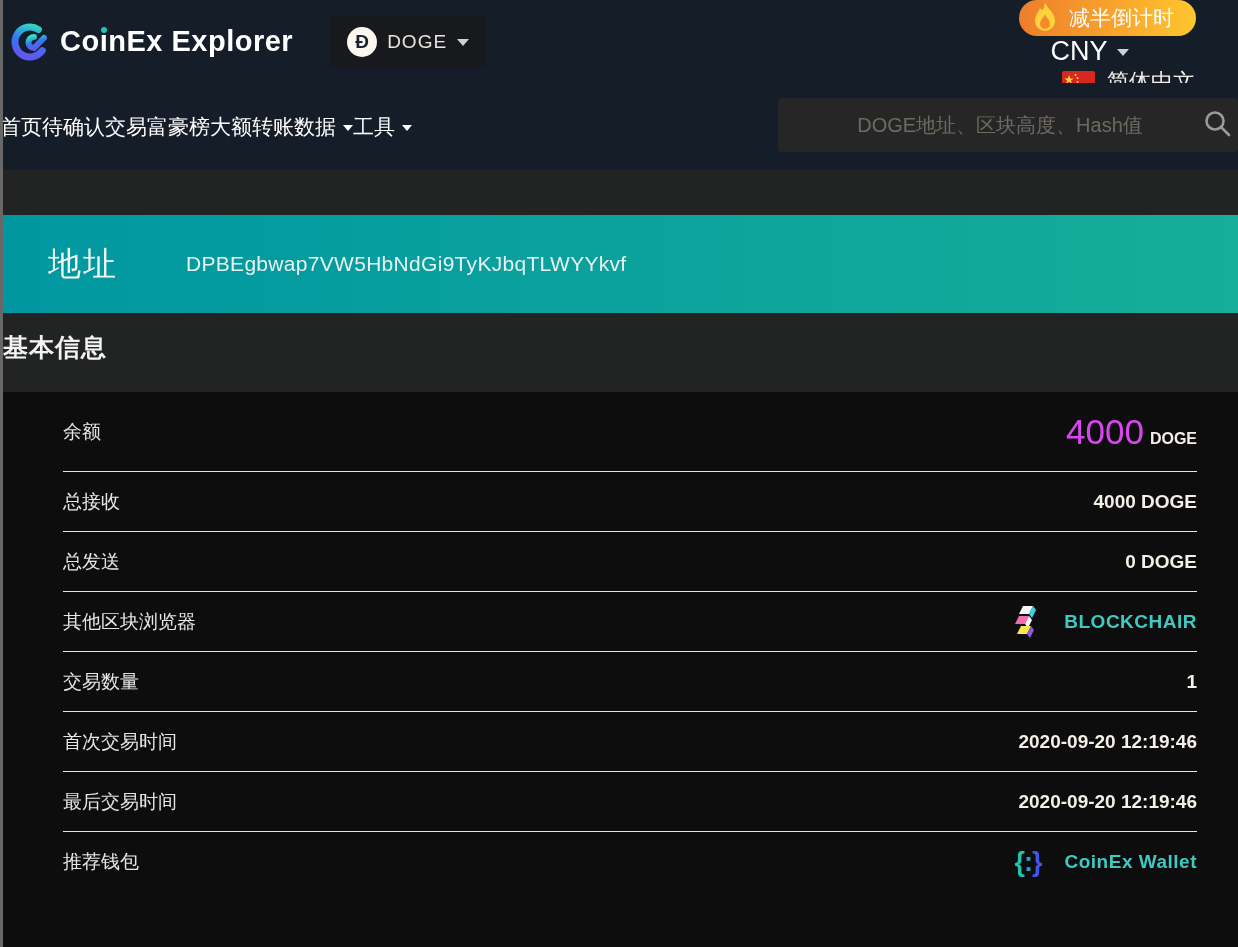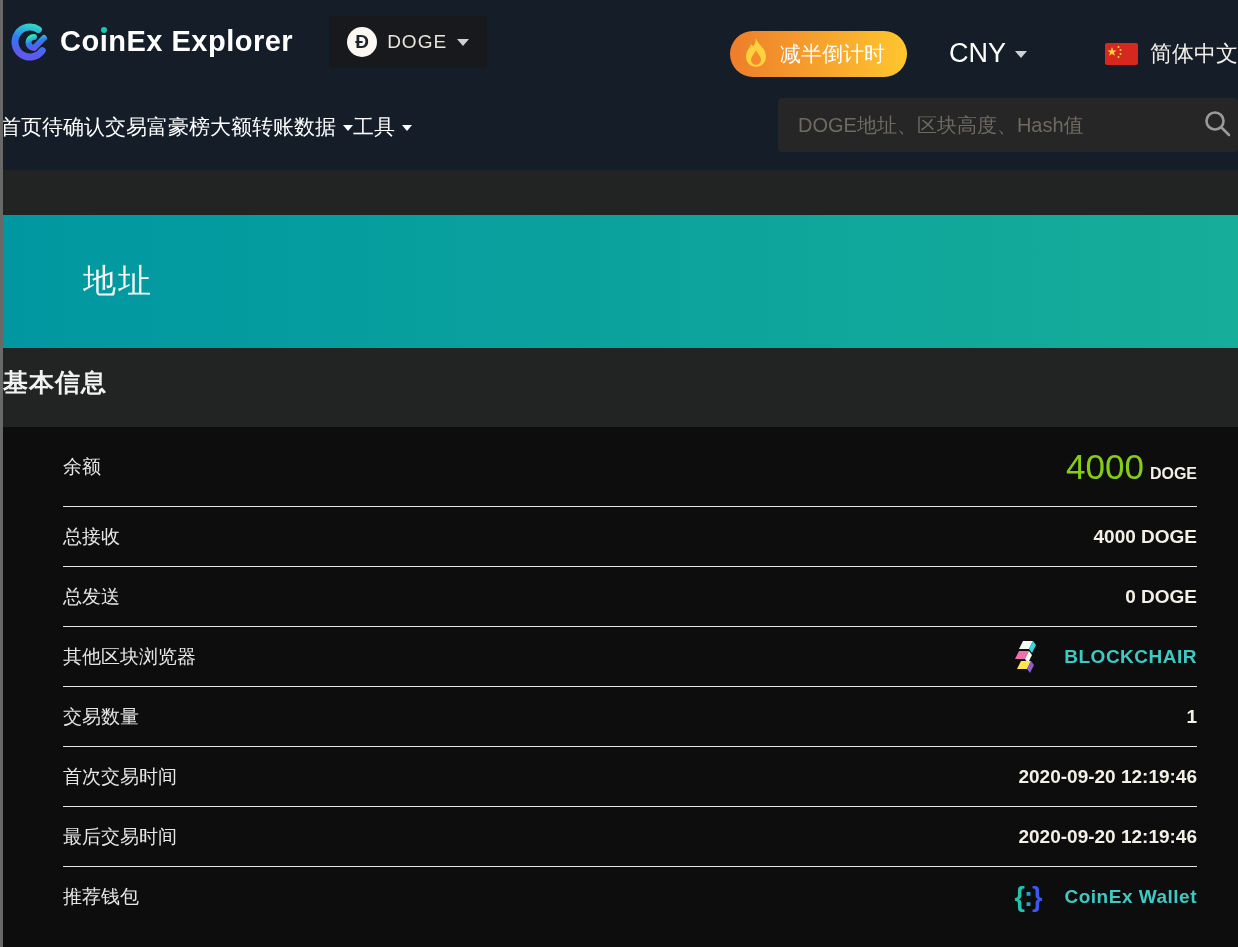--- a/index.html
+++ b/index.html
@@ -16,58 +16,58 @@
                    width:6px; height:6px; border-radius:50%; background:#17c9b2; }
   .coin-select { display:flex; align-items:center; gap:10px; background:#17191d; border-radius:4px;
                  height:52px; padding:0 18px; margin-left:36px; cursor:pointer; }
   .doge-circle { width:30px; height:30px; border-radius:50%; background:#fdf7f2; color:#1c222b;
                  font-weight:700; font-size:19px; display:flex; align-items:center; justify-content:center; }
   .coin-select .coin-name { color:#e9e5dc; font-size:19px; letter-spacing:1px; }
   .caret { width:0; height:0; border-left:6px solid transparent; border-right:6px solid transparent;
            border-top:7px solid #cdd0d4; margin-top:2px; }
   .caret.small { border-left-width:5px; border-right-width:5px; border-top-width:6px; border-top-color:#ffffff; }
 
-  .topbar-right { position:absolute; right:0; top:12px; height:83px; display:flex; align-items:center; }
+  .topbar-right { position:absolute; right:0; top:0; height:83px; display:flex; align-items:center;flex-direction:column; }
   .halving-pill { display:flex; align-items:center; gap:8px; height:46px; border-radius:23px;
                   padding:0 22px 0 10px; background:linear-gradient(90deg,#ee7d2b 0%,#ffc62e 100%);
                   color:#ffffff; font-size:21px; cursor:pointer; margin-right:42px; }
   .cny { display:flex; align-items:center; gap:9px; color:#ffffff; font-size:27px; cursor:pointer; margin-right:78px; }
   .lang { display:flex; align-items:center; gap:12px; color:#f4f1ea; font-size:22px; cursor:pointer; margin-right:0; }
 
   
   .navbar { height:87px; background:#151d29; display:flex; align-items:center; position:relative; }
   .nav-item { color:#ffffff; font-size:21px; cursor:pointer; display:flex; align-items:center; gap:7px; }
   .nav-item + .nav-item { }
   .search-box { position:absolute; right:0; top:15px; width:460px; height:54px; background:#262626;
                 border-radius:4px; display:flex; align-items:center; }
   .search-box input { flex:1; background:transparent; border:none; outline:none; color:#cfcac0;
-                      font-size:20px; padding-left:20px; font-family:inherit; }
+                      font-size:20px; padding-left:20px; font-family:inherit;text-align:center; }
   .search-box input::placeholder { color:#6e6a61; }
   .search-icon { margin-right:6px; cursor:pointer; flex:none; }
 
   .strip { height:45px; background:#212423; }
 
   
-  .banner { height:133px; background:linear-gradient(90deg,#0097a1 0%,#16ad99 100%);
-            display:flex; align-items:center;padding-left:35px; }
+  .banner { height:98px; background:linear-gradient(90deg,#0097a1 0%,#16ad99 100%);
+            display:flex; align-items:center; }
   .banner-title { color:#f2f7f5; font-size:33px; margin-left:48px; letter-spacing:2px; }
   .banner-addr { color:#e8f2ef; font-size:21px; margin-left:68px; letter-spacing:0.3px; }
 
   
   .section-head { height:79px; background:#212423; display:flex; align-items:flex-end; }
   .section-title { color:#f2f2f2; font-size:25px; margin:0 0 28px 3px; letter-spacing:1px; }
 
   .card { background:#0d0d0d; padding:0 41px 0 63px; }
   .row { display:flex; align-items:center; justify-content:space-between; height:60px;
          border-bottom:1px solid #e5e5e5; }
   .row.first { height:80px; }
   .row:last-child { border-bottom:none; }
   .row-label { color:#e6e6e6; font-size:19px; }
   .row-value { color:#f4f0e7; font-size:19px; font-weight:700; text-align:right; }
-  .balance-big { color:#84cc16; font-size:35px; font-weight:500; }
+  .balance-big { color:#d946ef; font-size:35px; font-weight:500; }
   .balance-unit { color:#f4f0e7; font-size:16px; font-weight:700; margin-left:6px; }
   .link-value { display:flex; align-items:center; gap:23px; cursor:pointer; }
   .link-text { color:#3fc9c3; font-size:19px; font-weight:700; letter-spacing:0.5px; }
   .wallet-glyph { font-size:27px; font-weight:700; letter-spacing:-1px; }
   .wallet-glyph .b1 { color:#20c3ae; } .wallet-glyph .b2 { color:#2a9fd0; } .wallet-glyph .b3 { color:#3c56f0; }
 </style>
 </head>
 <body>
 
 <div class="left-edge"></div>
@@ -162,20 +162,21 @@
         <line x1="19.5" y1="19.5" x2="27" y2="27" stroke="#9a9a9a" stroke-width="2.6" stroke-linecap="round"></line>
       </svg>
     </span>
   </div>
 </nav>
 
 <div class="strip"></div>
 
 <div class="banner">
   <span class="banner-title">地址</span>
+  <span class="banner-addr">DPBEgbwap7VW5HbNdGi9TyKJbqTLWYYkvf</span>
 </div>
 
 <div class="section-head">
   <h2 class="section-title">基本信息</h2>
 </div>
 
 <div class="card">
   <div class="row first">
     <span class="row-label">余额</span>
     <span class="row-value">

